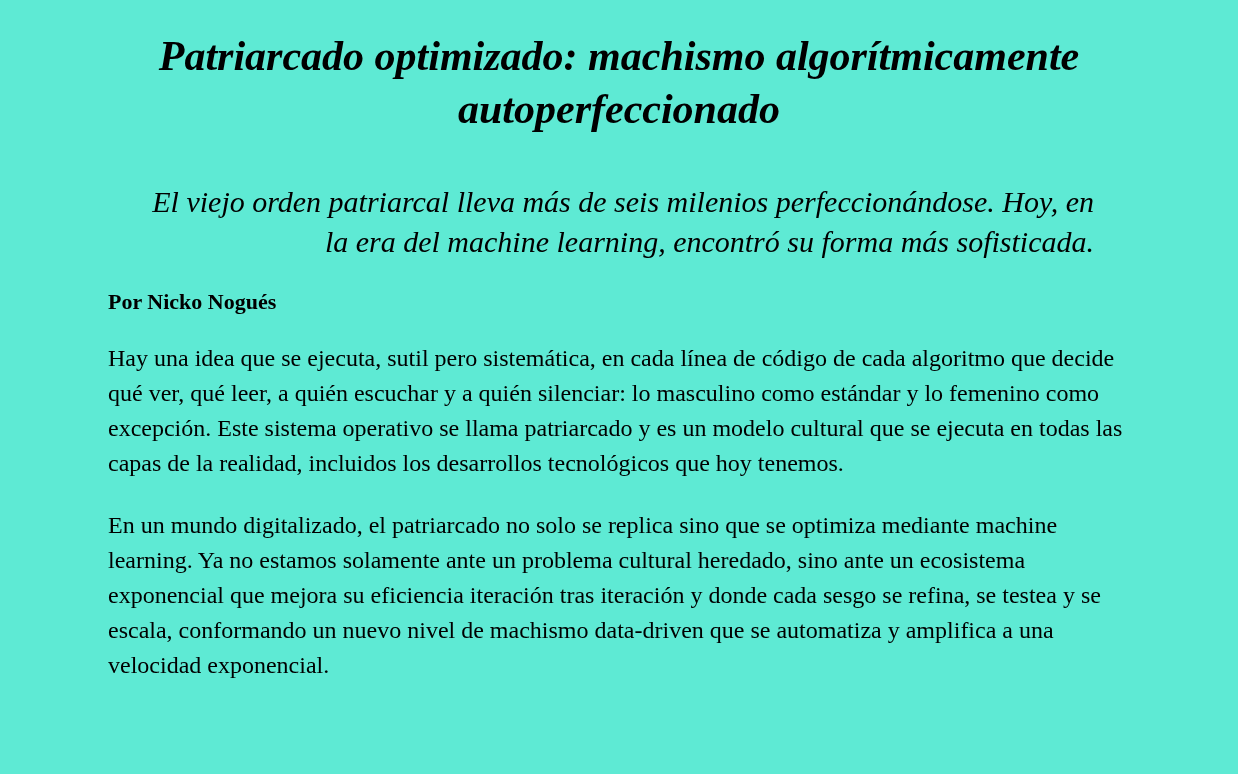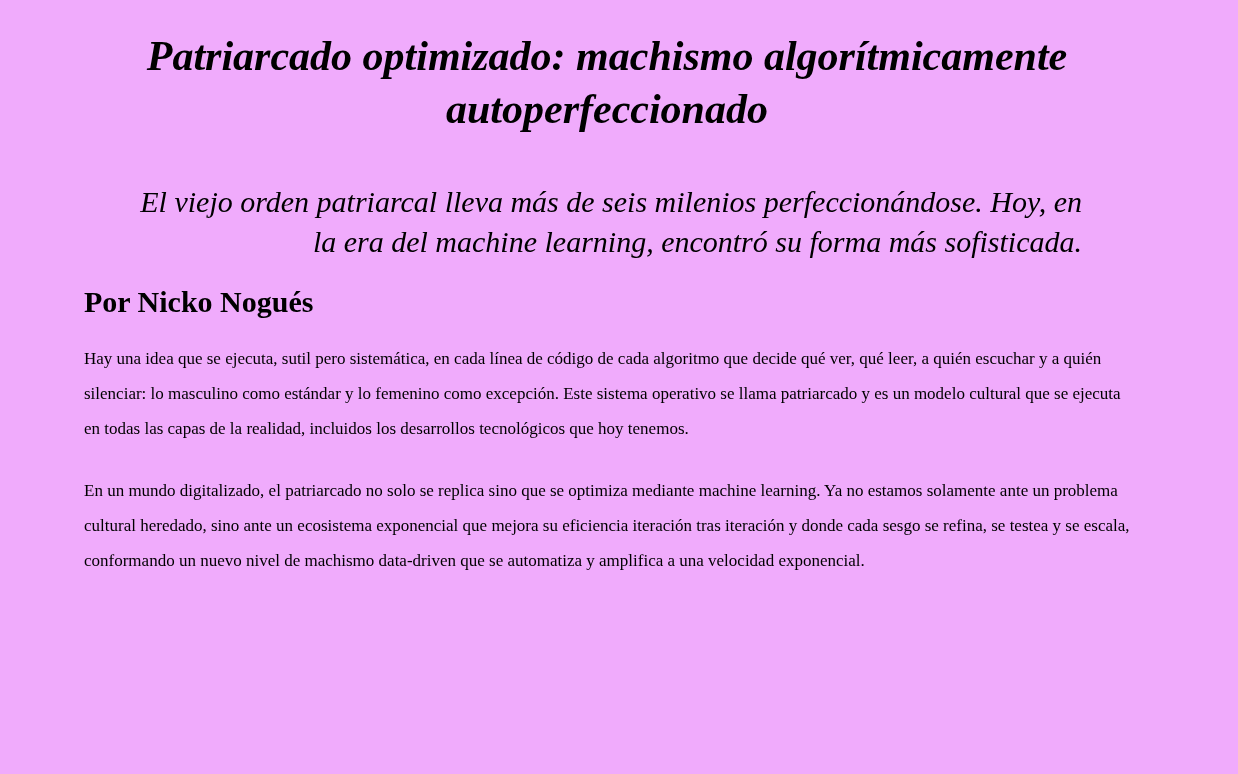--- a/index.html
+++ b/index.html
@@ -11,49 +11,49 @@
     width: 1238px;
     height: 774px;
     overflow: hidden;
     font-family: "Liberation Serif", "DejaVu Serif", serif;
     color: #000000;
   }
   .page {
     box-sizing: border-box;
     width: 1238px;
     height: 774px;
-    padding: 30px 108px 0 84px;
-    background: #f0abfc;
+    padding: 30px 108px 0 108px;
+    background: #5eead4;
   }
   .title {
     margin: 0 0 46px 0;
     font-size: 42px;
     line-height: 53px;
     font-weight: bold;
     font-style: italic;
     text-align: center;
   }
   .subtitle {
     margin: 0 auto 22px auto;
     max-width: 950px;
     font-size: 30px;
     line-height: 40px;
     font-weight: normal;
     font-style: italic;
     text-align: right;
   }
   .byline {
     margin: 0 0 22px 0;
-    font-size: 30px;
+    font-size: 22px;
     line-height: 35px;
     font-weight: bold;
   }
   .body-paragraph {
     margin: 0 0 27px 0;
-    font-size: 17px;
+    font-size: 24px;
     line-height: 35px;
     text-align: left;
   }
 </style>
 </head>
 <body>
 
 <div class="page">
   <h1 class="title">Patriarcado optimizado: machismo algorítmicamente autoperfeccionado</h1>
 

